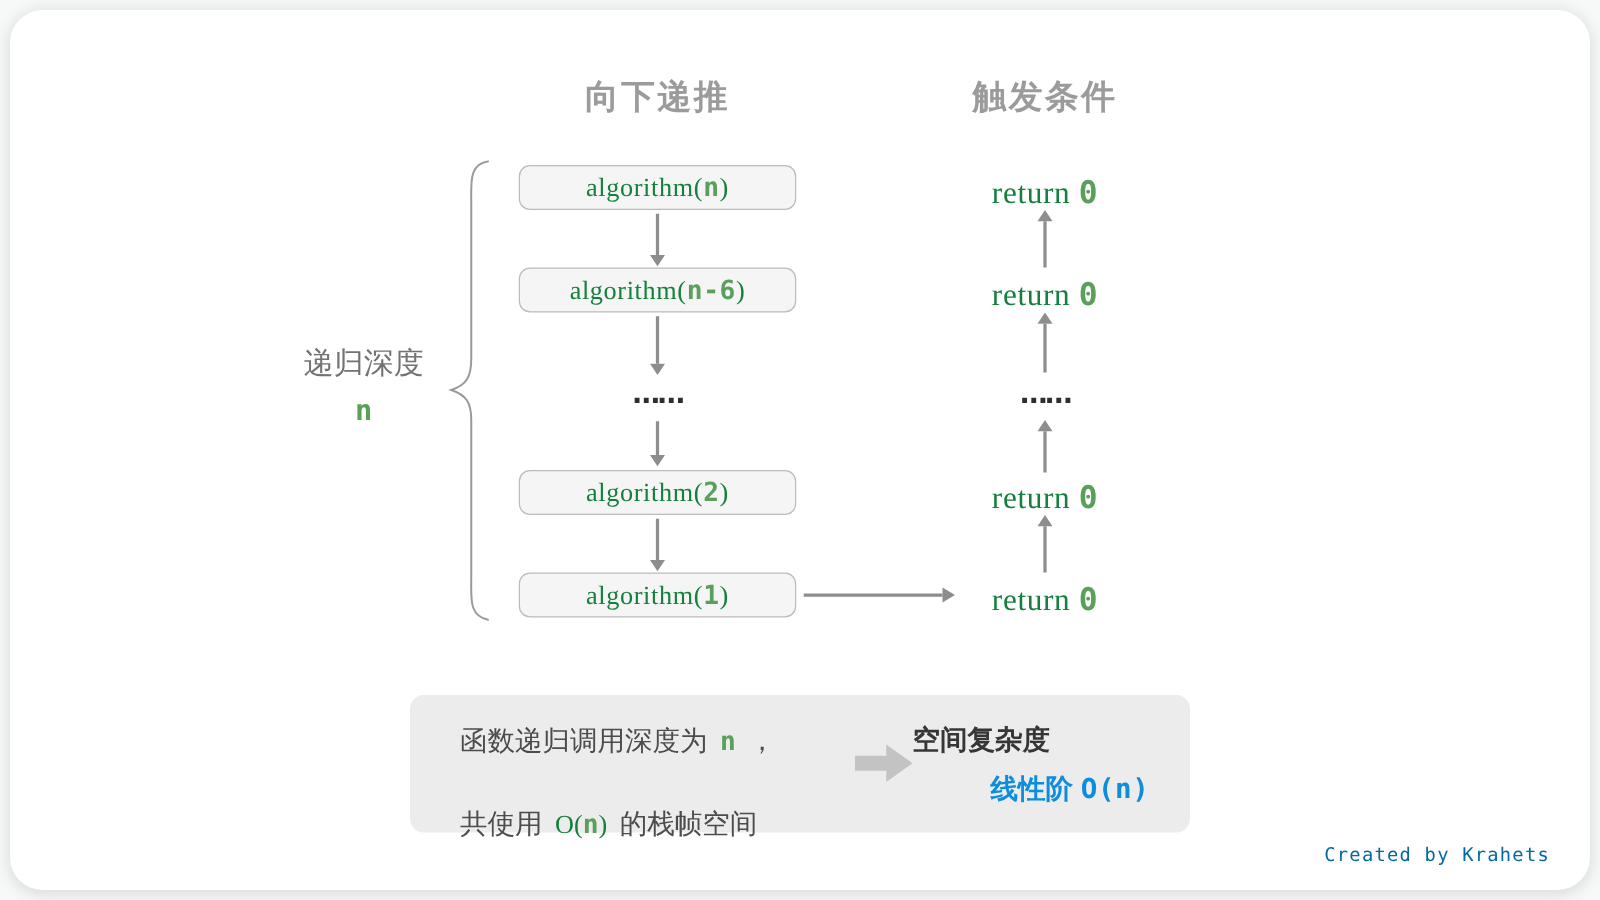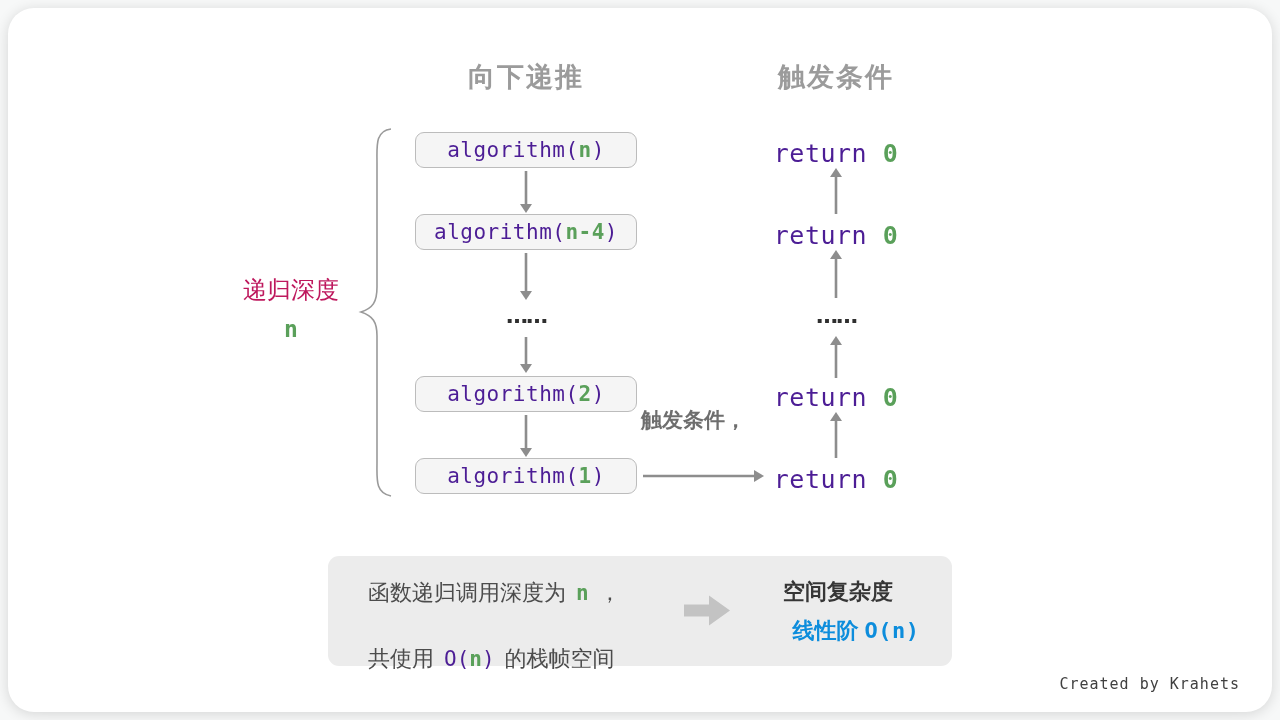--- a/index.html
+++ b/index.html
@@ -14,21 +14,21 @@
     background:#ffffff;border-radius:26px;
     box-shadow:0 2px 14px rgba(0,0,0,0.14);
   }
   .overlay{left:0;top:0;width:1280px;height:720px;pointer-events:none;}
   .hdr{
     width:220px;text-align:center;
     font-size:27px;font-weight:bold;letter-spacing:2px;
     color:#9b9b9b;
   }
   .mono{font-family:"DejaVu Sans Mono","Liberation Mono",monospace;}
-  .code-dark{color:#4c1d95;}
+  .code-dark{color:#15803d;font-family:Liberation Serif, serif;}
   .green{color:var(--c-green,#5aa05a);font-weight:bold;}
   .blue{color:var(--c-blue,#0d8ddc);}
   .cbox{
     left:415px;width:222px;height:36px;
     background:#f5f5f5;border:1.5px solid #bcbcbc;border-radius:9px;
     box-sizing:border-box;
     display:flex;align-items:center;justify-content:center;
     font-size:21px;letter-spacing:0.5px;
   }
   .ret{
@@ -39,43 +39,43 @@
     width:80px;text-align:center;
     font-size:22px;font-weight:900;letter-spacing:-2px;color:#2f2f2f;
     font-family:"DejaVu Sans","Liberation Sans",sans-serif;
   }
   .trigger{
     left:641px;top:404px;width:140px;
     font-size:21px;font-weight:bold;color:#6e6e6e;line-height:32px;
   }
   .depth-label{
     left:226px;top:274px;width:130px;text-align:center;
-    font-size:24px;color:#be185d;
+    font-size:24px;color:#737373;
   }
   .depth-n{
     left:226px;top:316px;width:130px;text-align:center;
     font-size:23px;
   }
   .summary{
     left:328px;top:556px;width:624px;height:110px;
     background:#ececec;border-radius:11px;
   }
   .sum-line{font-size:22px;color:#4c4c4c;white-space:nowrap;text-align:right;}
   .sum-line .mono{font-size:21px;}
   .sum-right-title{
-    left:730px;top:577px;width:216px;text-align:center;
+    left:730px;top:577px;width:216px;text-align:left;
     font-size:22px;font-weight:bold;color:#363636;
   }
   .sum-right-result{
     left:748px;top:616px;width:216px;text-align:center;
     font-size:22px;font-weight:bold;
   }
   .footer{
     left:1000px;top:675px;width:240px;text-align:right;
-    font-size:15px;color:#404040;letter-spacing:1px;
+    font-size:15px;color:#0369a1;letter-spacing:1px;
   }
 </style>
 </head>
 <body>
 
 <div class="abs card"></div>
 
 <svg class="abs overlay" viewBox="0 0 1280 720">
   <g stroke="#8d8d8d" stroke-width="2.6" fill="#8d8d8d">
 
@@ -128,21 +128,21 @@
 <div class="abs depth-label">递归深度</div>
 <div class="abs depth-n mono green">n</div>
 
 <div class="abs cbox mono" style="top:132px;">
   <span class="code-dark">algorithm(</span>
     <span class="green">n</span>
     <span class="code-dark">)</span>
 </div>
 <div class="abs cbox mono" style="top:214px;">
   <span class="code-dark">algorithm(</span>
-    <span class="green">n-4</span>
+    <span class="green">n-6</span>
     <span class="code-dark">)</span>
 </div>
 <div class="abs dots" style="left:486px;top:303px;">……</div>
 <div class="abs cbox mono" style="top:376px;">
   <span class="code-dark">algorithm(</span>
     <span class="green">2</span>
     <span class="code-dark">)</span>
 </div>
 <div class="abs cbox mono" style="top:458px;">
   <span class="code-dark">algorithm(</span>
@@ -158,21 +158,20 @@
 </div>
 <div class="abs dots" style="left:796px;top:303px;">……</div>
 <div class="abs ret mono" style="top:383px;">
   <span class="code-dark">return </span><span class="green">0</span>
 </div>
 <div class="abs ret mono" style="top:465px;">
   <span class="code-dark">return </span><span class="green">0</span>
 </div>
 
 <div class="abs trigger">
-  <div>触发条件，</div>
 </div>
 
 <div class="abs summary"></div>
 <div class="abs sum-line" style="left:368px;top:578px;">
   <span>函数递归调用深度为</span><span class="mono green" style="margin:0 10px;">n</span><span>，</span>
 </div>
 <div class="abs sum-line" style="left:368px;top:617px;margin-top:27px;">
   <span>共使用</span><span class="mono code-dark" style="margin-left:10px;">O(</span><span class="mono green">n</span><span class="mono code-dark" style="margin-right:10px;">)</span><span>的栈帧空间</span>
 </div>
 

